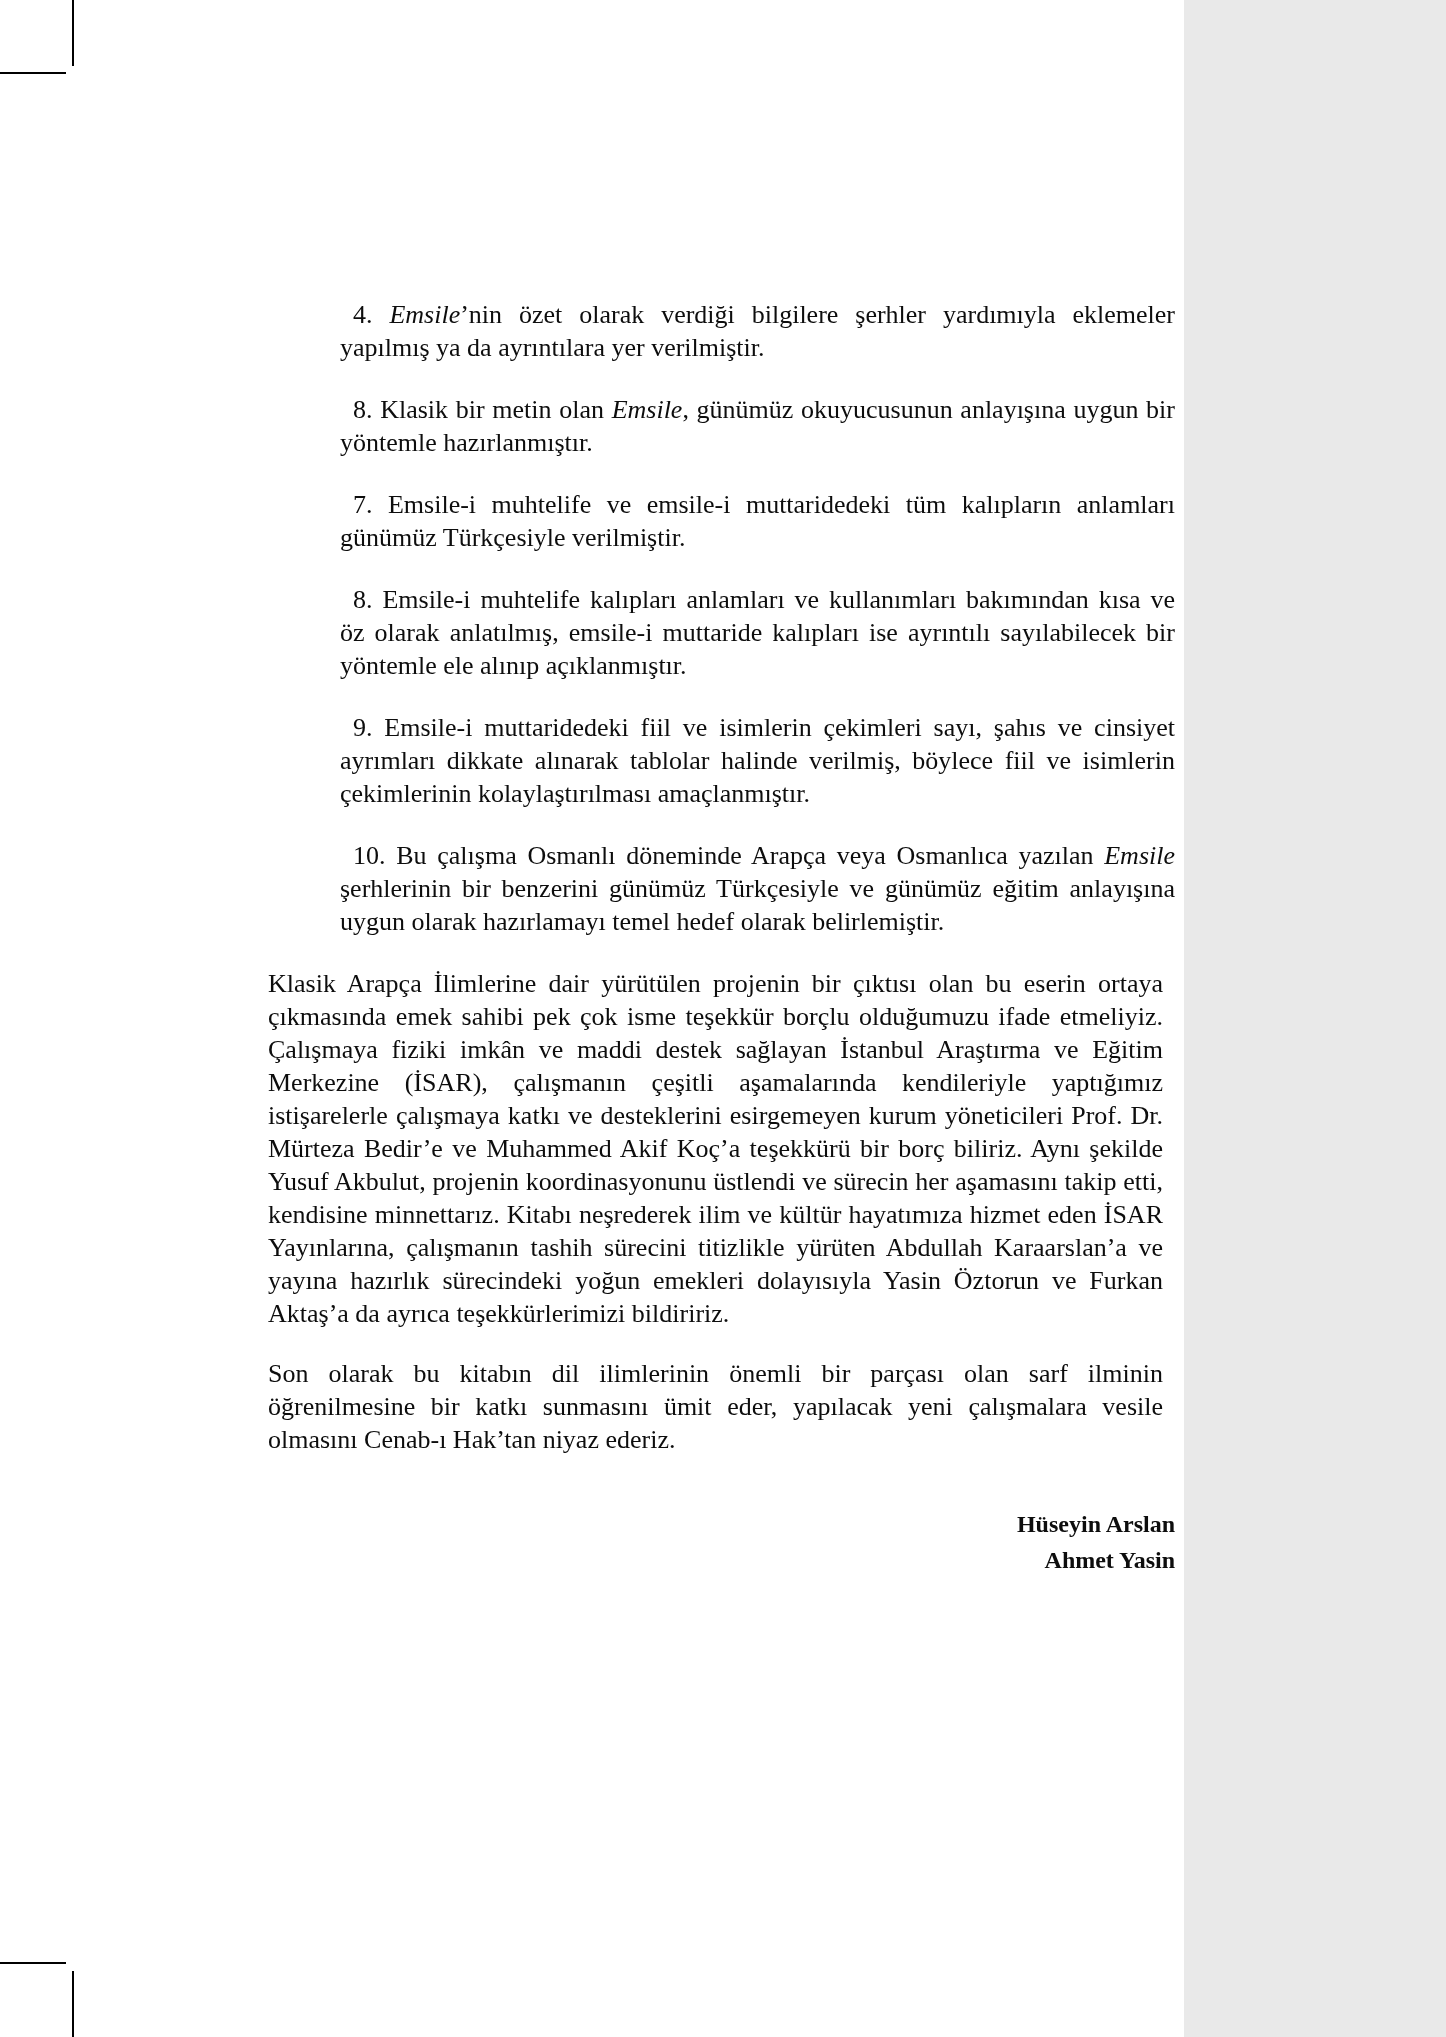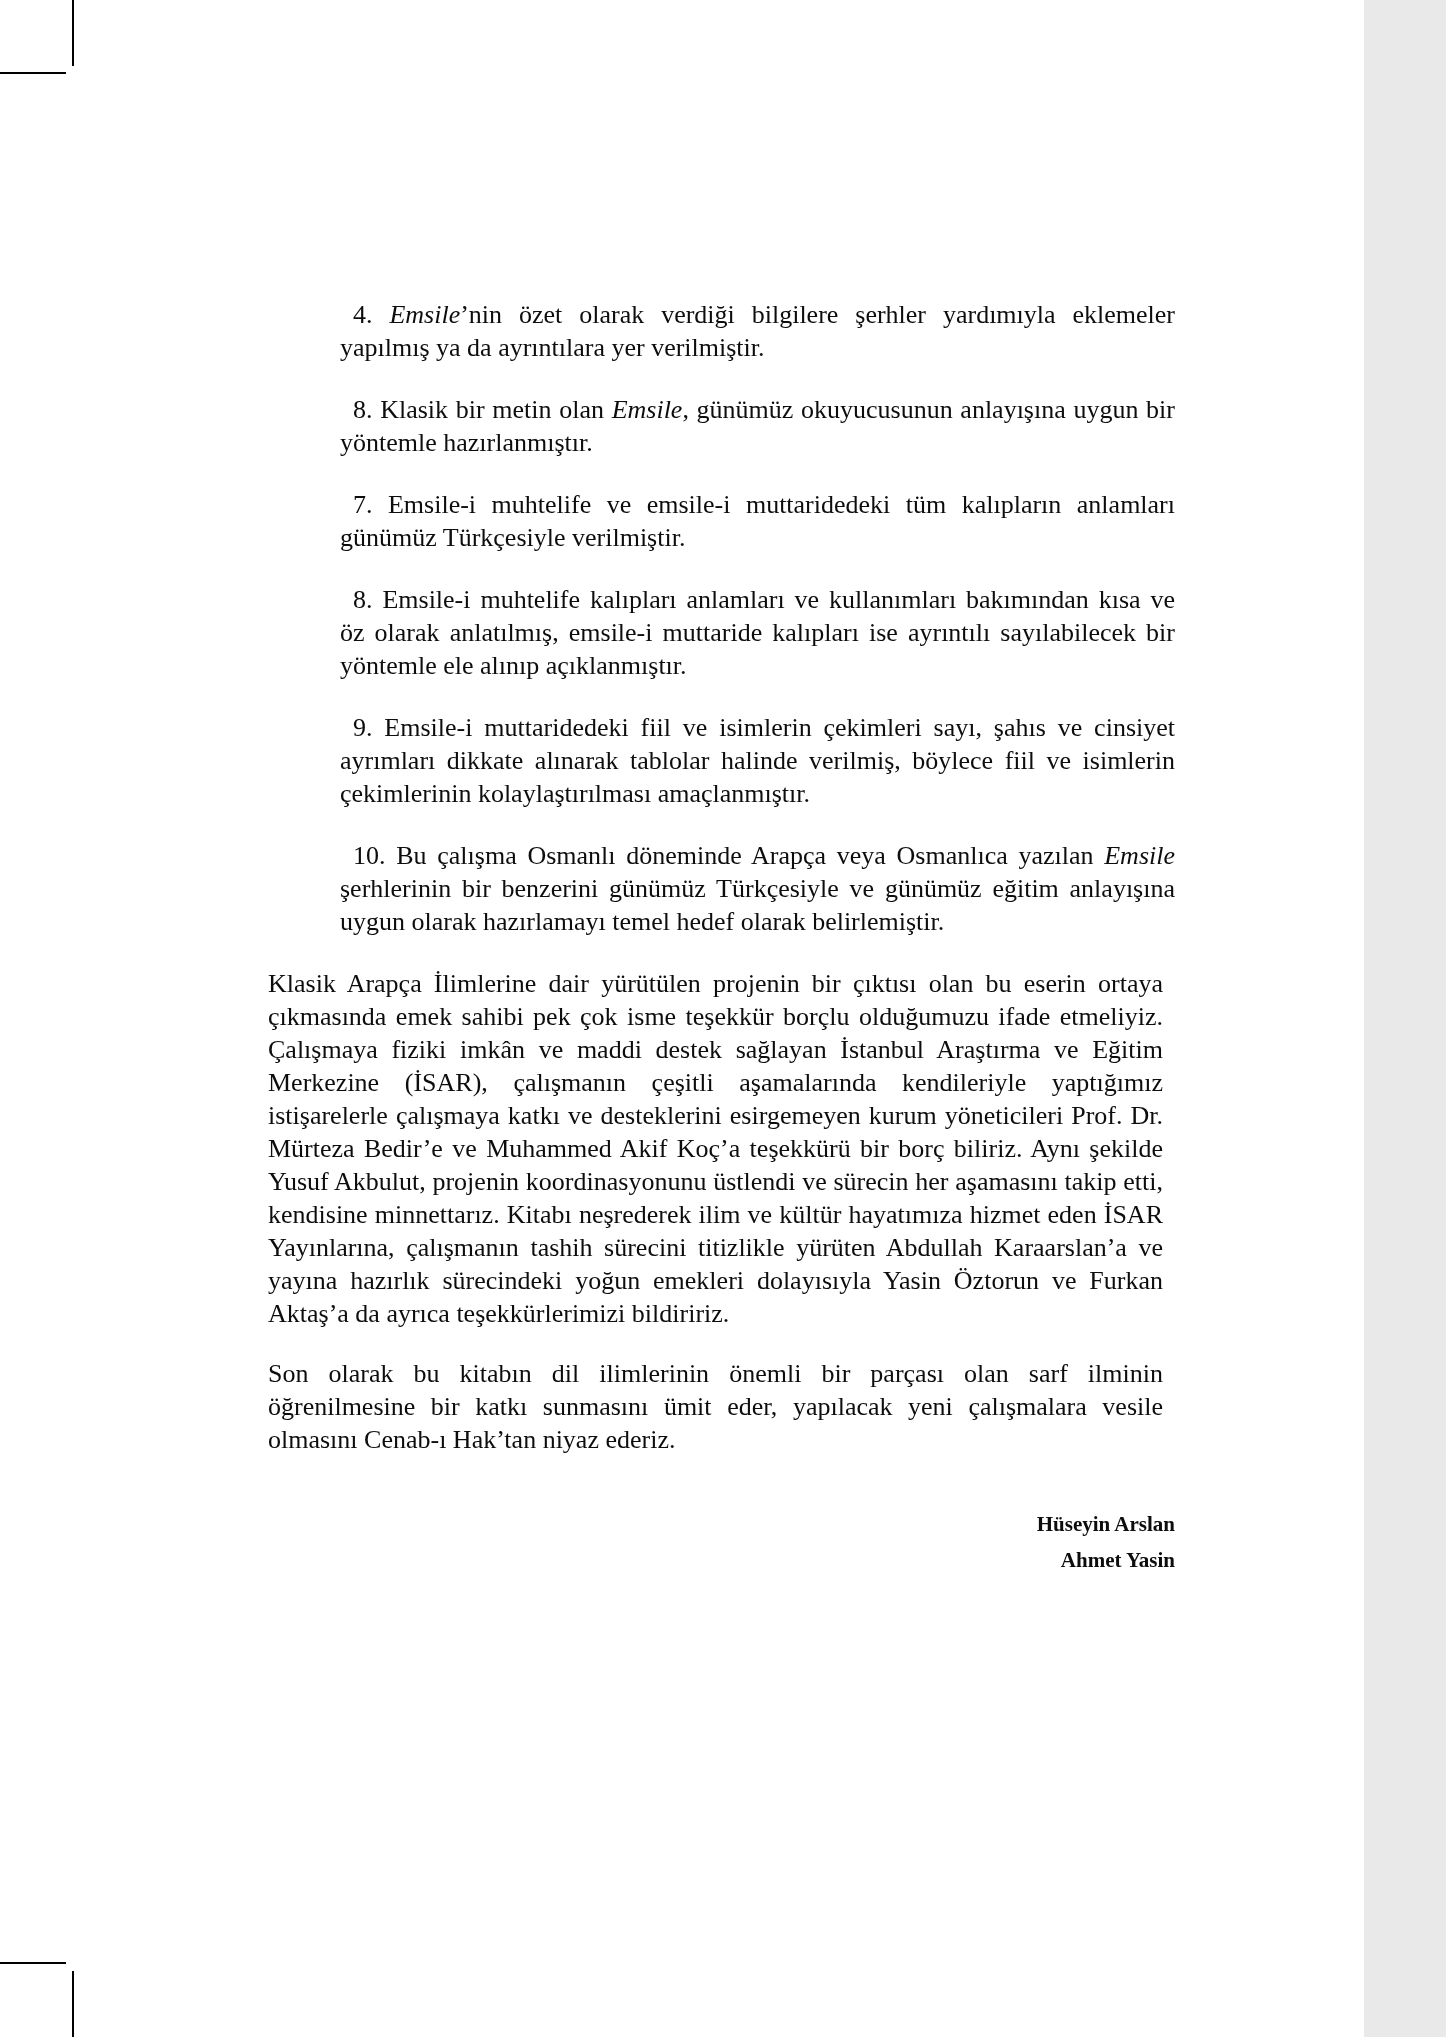--- a/index.html
+++ b/index.html
@@ -2,21 +2,21 @@
 <html><head>
 <meta charset="utf-8">
 <style>
   html, body {
     margin: 0;
     padding: 0;
     background: #e9e9e9;
   }
   .page {
     position: relative;
-    width: 1364px;
+    width: 1184px;
     height: 2037px;
     background: #ffffff;
     overflow: hidden;
     font-family: "Liberation Serif", serif;
     color: #0d0d0d;
   }
   
   .crop {
     position: absolute;
     background: #000;
@@ -48,21 +48,21 @@
   }
   .body-para {
     margin: 0 12px 27px 0;
     text-indent: 0;
   }
   .num-item i, .body-para i { font-style: italic; }
   .signatures {
     margin-top: 50px;
     text-align: right;
     font-weight: bold;
-    font-size: 21px;
+    font-size: 24px;
     line-height: 36px;
   }
   .signatures div { white-space: nowrap; }
   p { padding: 0; }
 </style>
 </head>
 <body>
 
 <div class="page">
 

